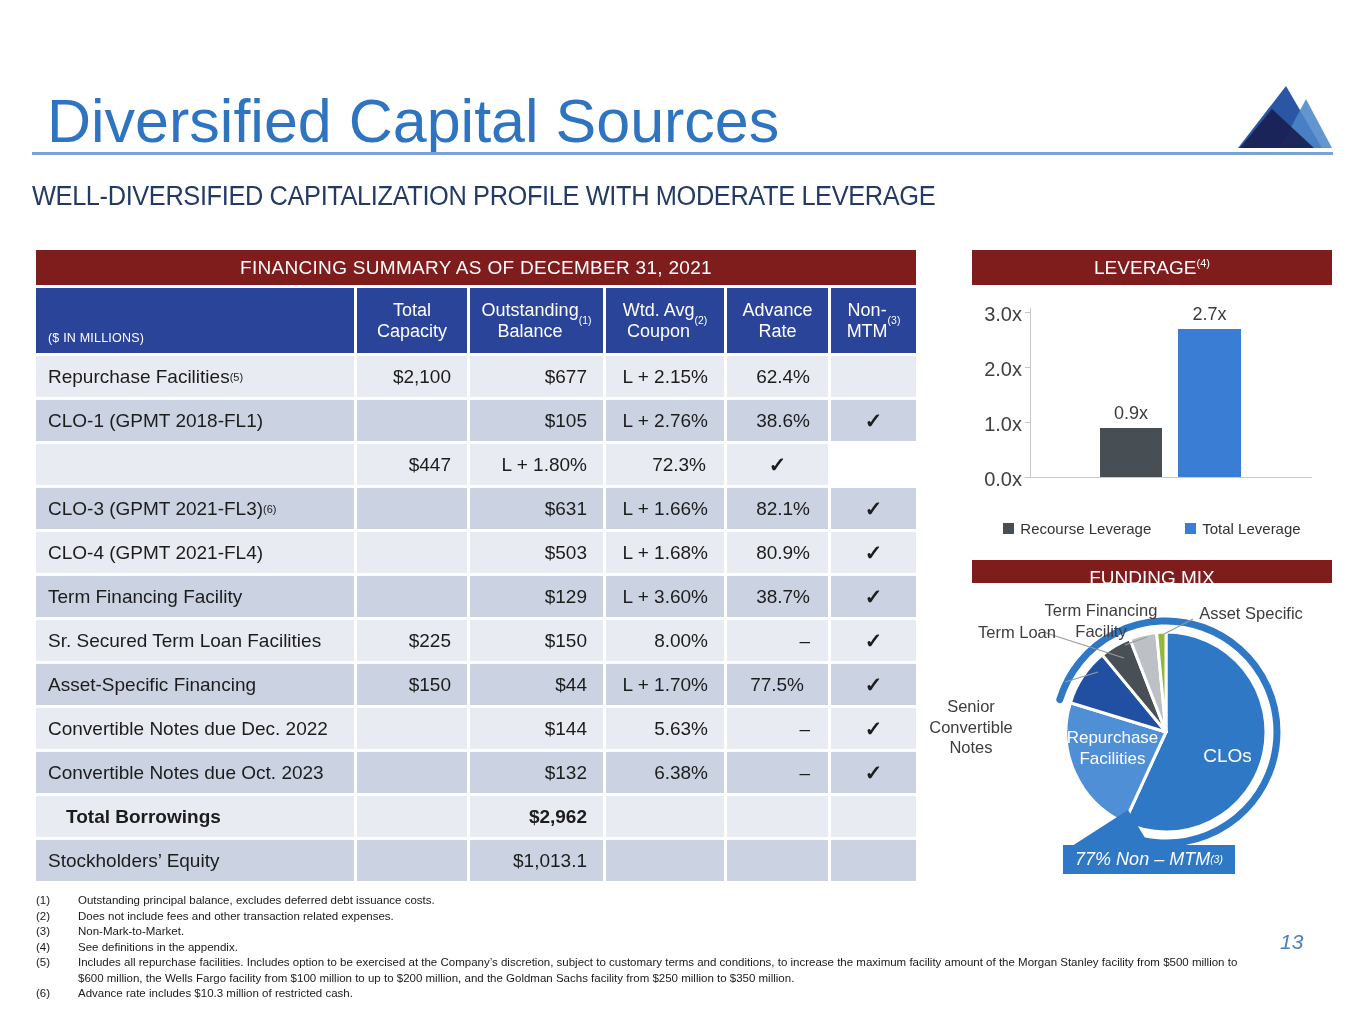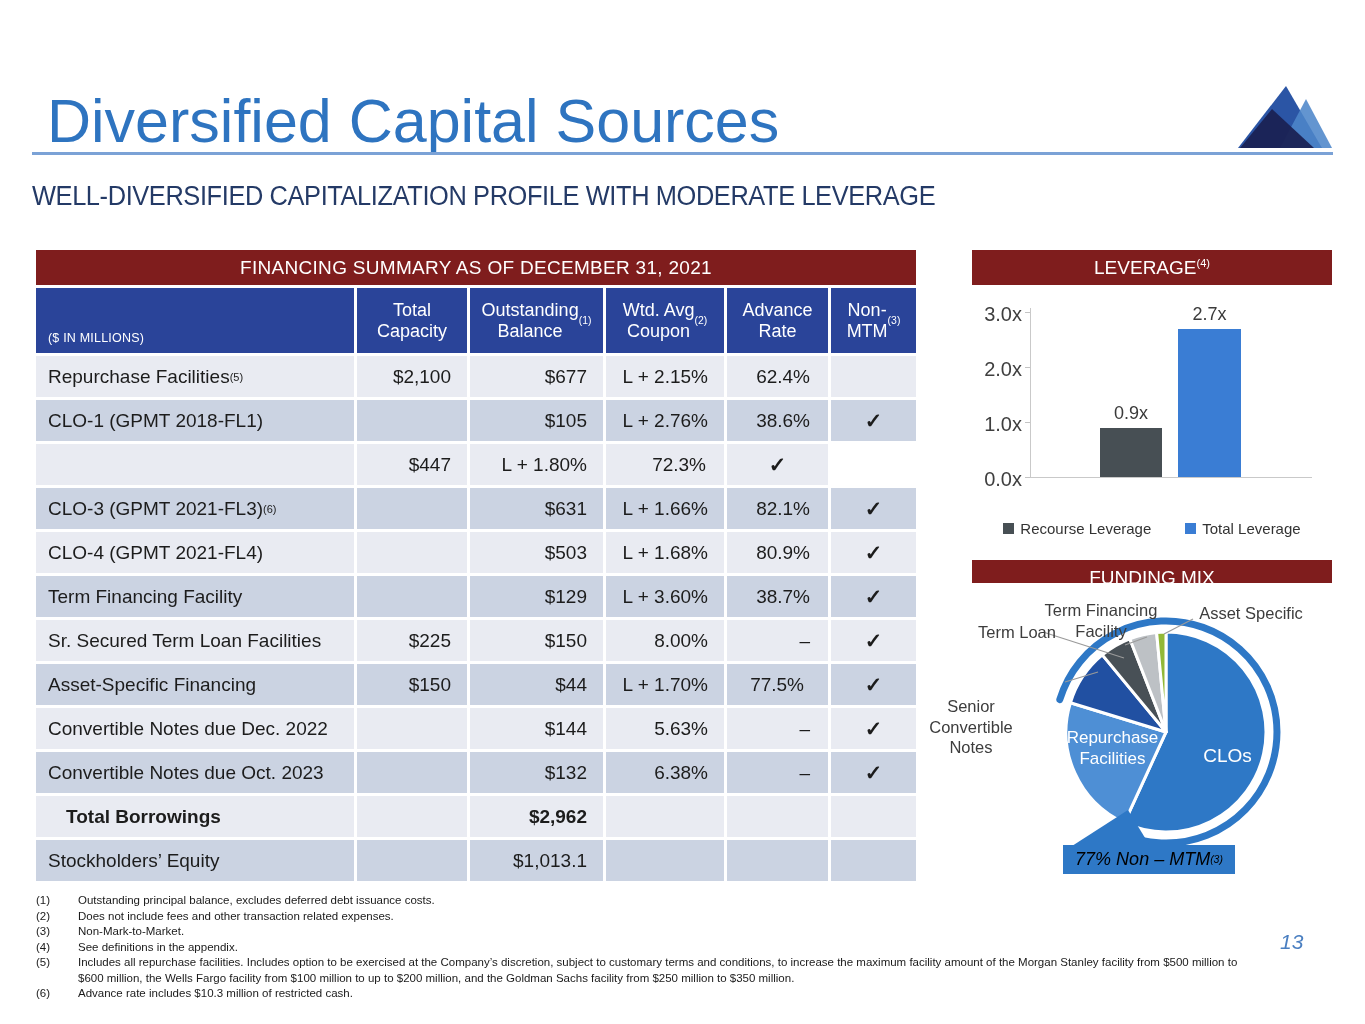--- a/index.html
+++ b/index.html
@@ -52,21 +52,21 @@
   .pie-svg { position:absolute; left:965px; top:598px; }
   .pie-label { position:absolute; font-size:16.5px; color:#3d3d3d; text-align:center; line-height:1.25; }
   .pie-label.inside { color:#fff; }
   .lab-termfin  { left:1035px; top:600px; width:132px; }
   .lab-asset    { left:1186px; top:603px; width:130px; }
   .lab-termloan { left:973px;  top:622px; width:88px; }
   .lab-senior   { left:920px;  top:648px; width:102px;margin-top:48px; }
   .lab-repo     { left:1055px; top:727px; width:115px; font-size:17px; }
   .lab-clos     { left:1190px; top:744px; width:75px;  font-size:19px; }
   .callout-box { position:absolute; left:1063px; top:845px; width:172px; height:29px; background:#2e78c6;
-    color:#000000; font-style:italic; font-size:18px; display:flex; align-items:center; justify-content:center; }
+    color:#ffffff; font-style:italic; font-size:18px; display:flex; align-items:center; justify-content:center; }
 
   
   .footnotes { position:absolute; left:36px; top:893px; width:1228px; font-size:11.5px; color:#1a1a1a; }
   .fn-row { display:grid; grid-template-columns:42px 1fr; line-height:15.5px; }
   .page-num { position:absolute; left:1280px; top:930px; font-size:21px; font-style:italic; color:#4a7fc1; }
 </style>
 </head>
 <body>
 
 <div class="slide">

